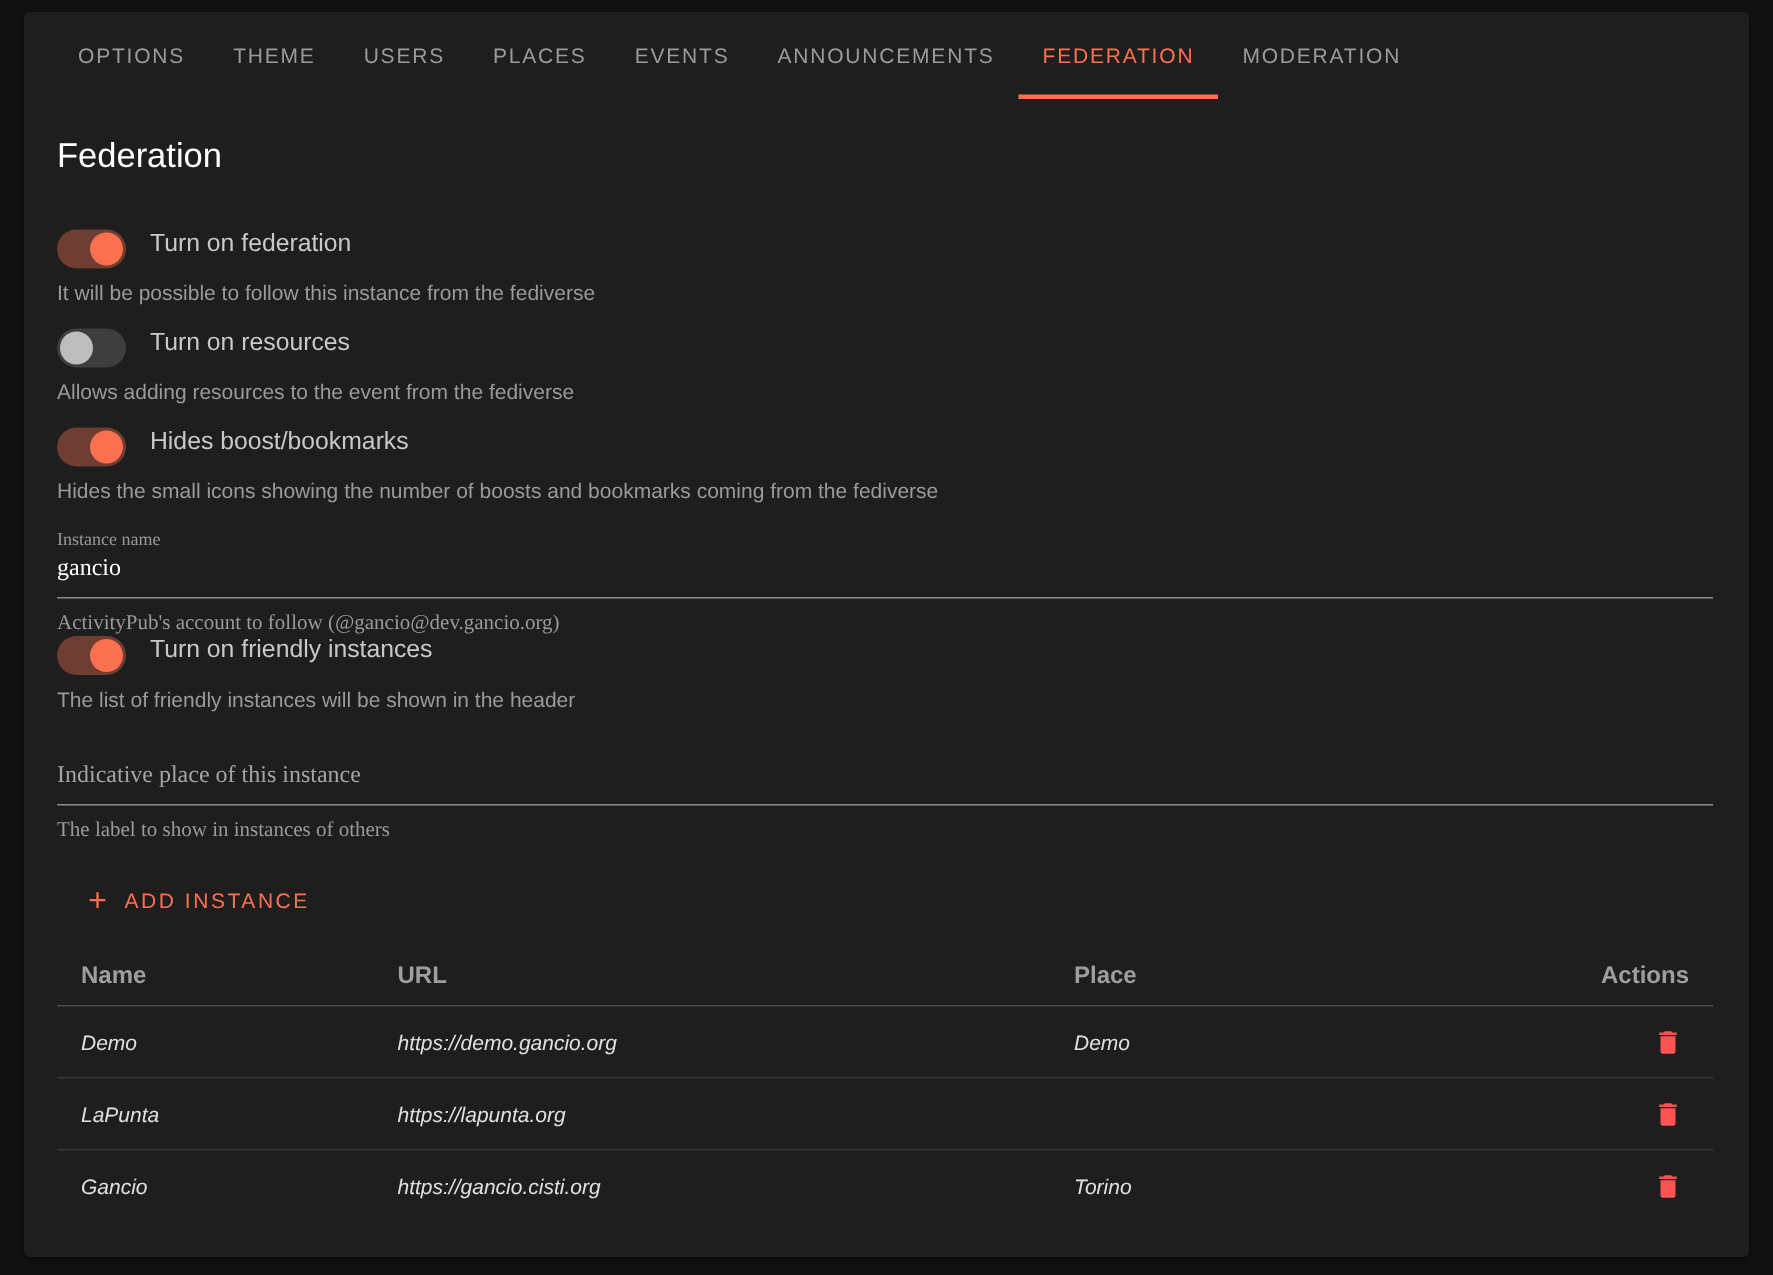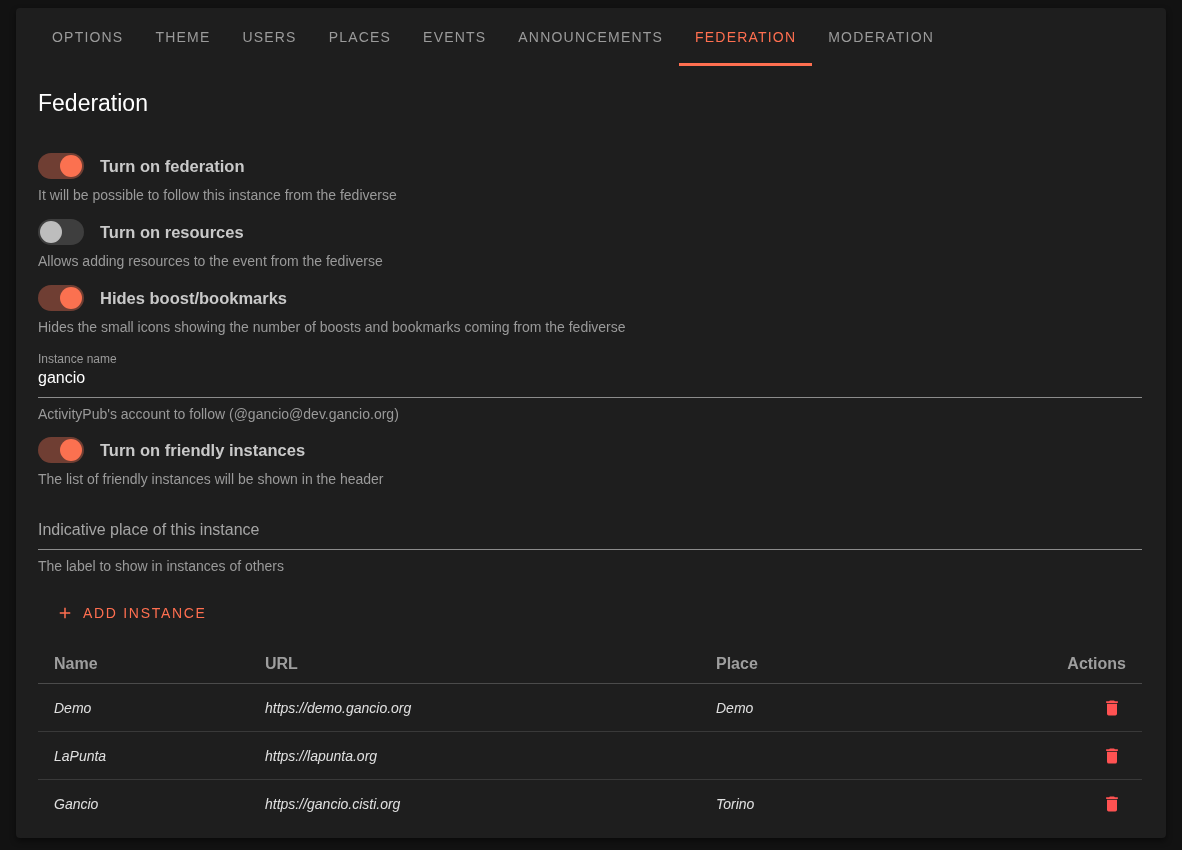--- a/index.html
+++ b/index.html
@@ -55,21 +55,21 @@
   .content{padding:24px 24px 0 22px;}
   .page-title{
     font-size:23px;
     font-weight:400;
     color:#ffffff;
     margin:0;
     line-height:27px;
   }
   .toggle-group{margin-top:16px;}
   .toggle-group.first{margin-top:36px;}
-  .toggle-row{display:flex;align-items:center;gap:16px;font-weight:bold;}
+  .toggle-row{display:flex;align-items:flex-start;gap:16px;}
   .switch{
     position:relative;
     width:46px;height:26px;
     border-radius:13px;
     background:#3e3e3e;
     flex:0 0 auto;
     cursor:pointer;
   }
   .switch .thumb{
     position:absolute;top:2px;left:2px;
@@ -79,21 +79,21 @@
   .switch.on{background:#6f3e33;}
   .switch.on .thumb{left:auto;right:2px;background:#fb7150;}
   .toggle-label{font-size:16.5px;color:var(--label);}
   .hint{
     margin-top:9px;
     font-size:14px;
     color:var(--hint);
     line-height:15px;
   }
   
-  .text-field{margin-top:17px;}
+  .text-field{margin-top:17px;font-family:Liberation Serif, serif;}
   .text-field.place{margin-top:31px;}
   .field-label{font-size:12px;color:var(--hint);}
   .text-field input{
     display:block;
     width:100%;
     background:transparent;
     border:none;outline:none;
     border-bottom:1px solid #8c8c8c;
     color:#ffffff;
     font-size:16px;
@@ -204,21 +204,21 @@
       </div>
       <div class="hint">Hides the small icons showing the number of boosts and bookmarks coming from the fediverse</div>
     </div>
 
     <div class="text-field">
       <div class="field-label">Instance name</div>
       <input type="text" value="gancio" style="">
       <div class="hint">ActivityPub's account to follow (@gancio@dev.gancio.org)</div>
     </div>
 
-    <div class="toggle-group" style="margin-top:15px;">
+    <div class="toggle-group" style="margin-top:1px;">
       <div class="toggle-row">
         <div class="switch on">
           <div class="thumb"></div>
         </div>
         <span class="toggle-label">Turn on friendly instances</span>
       </div>
       <div class="hint">The list of friendly instances will be shown in the header</div>
     </div>
 
     <div class="text-field place">

